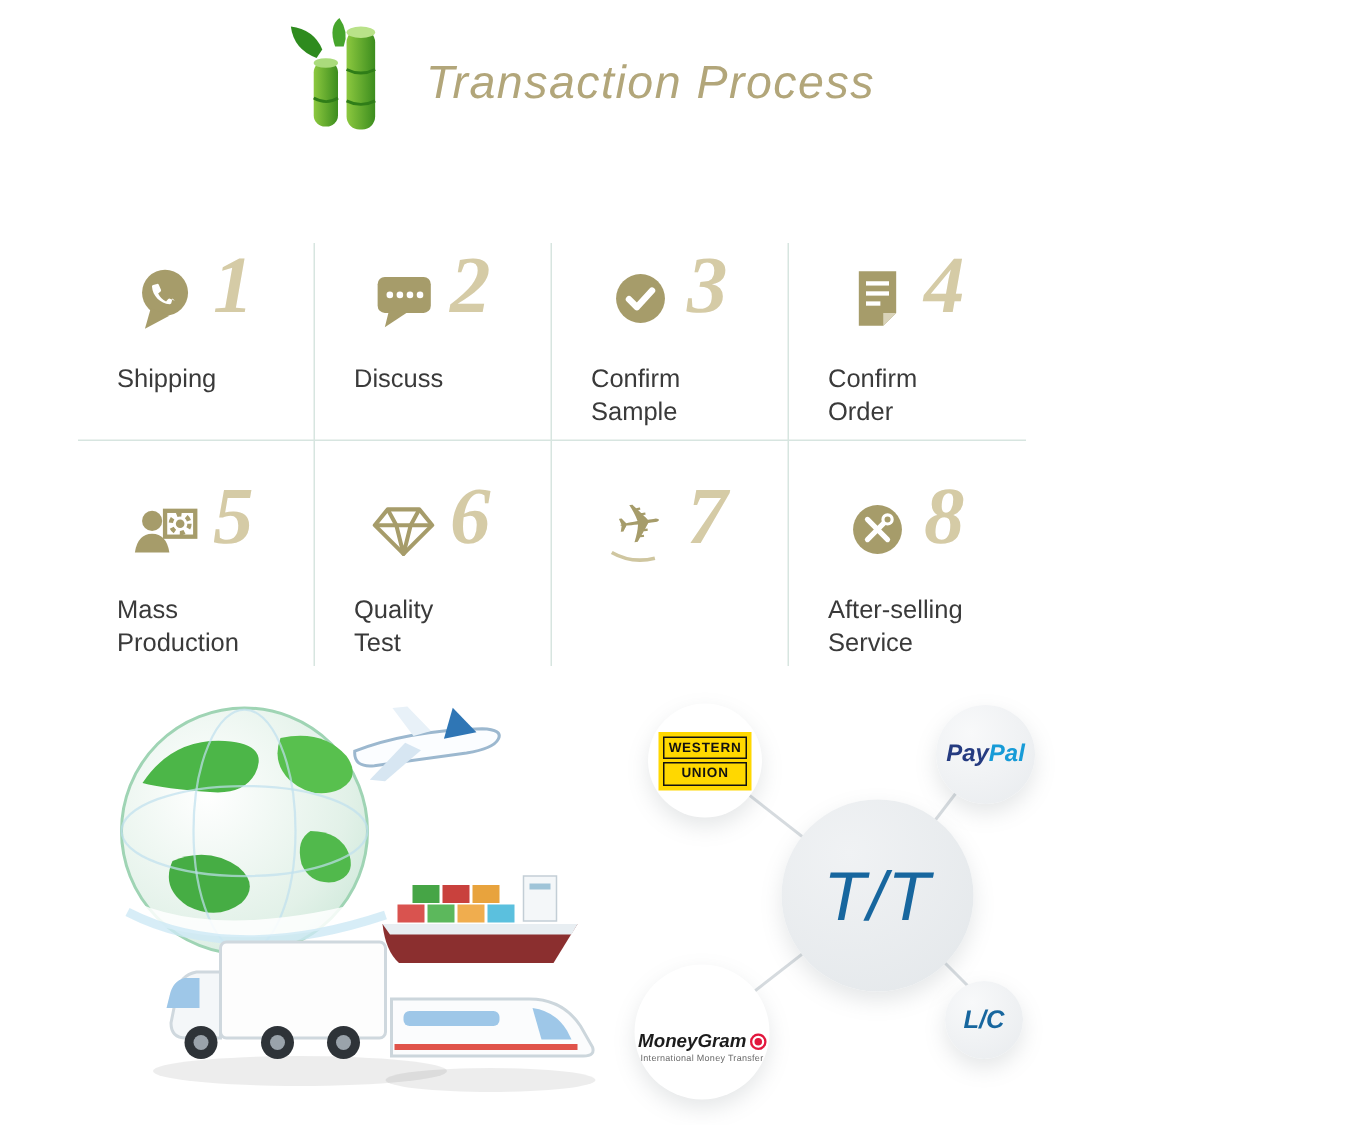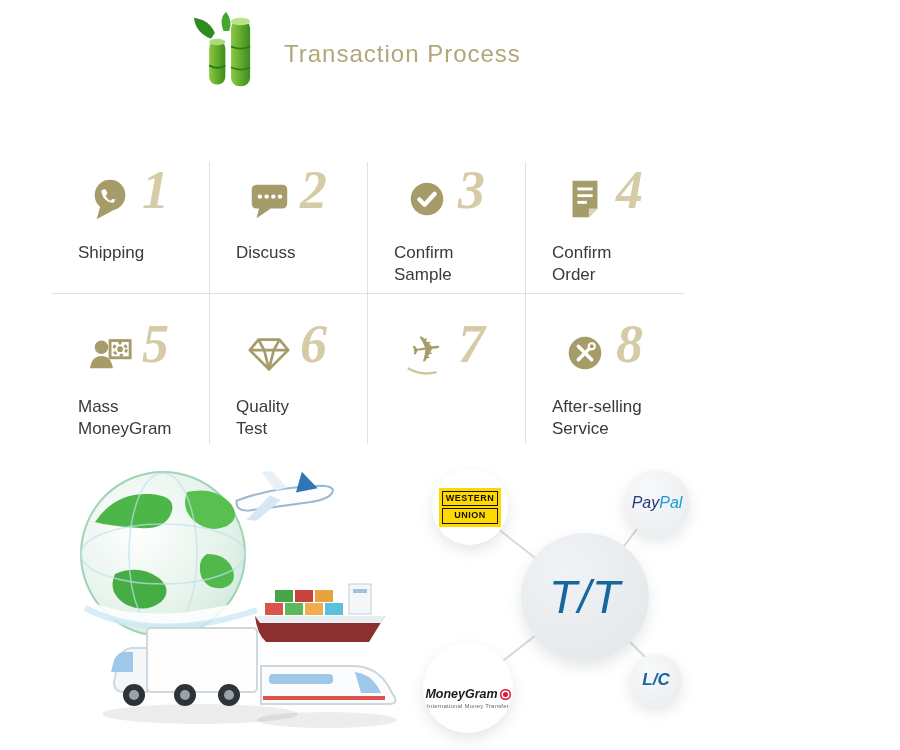--- a/index.html
+++ b/index.html
@@ -1,21 +1,21 @@
 <!DOCTYPE html>
 <html><head>
 <meta charset="utf-8">
 <style>
   * { margin:0; padding:0; box-sizing:border-box; }
   body { background:#fff; font-family:"Liberation Sans", sans-serif; }
   .page { position:relative; width:900px; height:750px; background:#fff; overflow:hidden; margin:0 auto; }
 
   
   .header { position:absolute; left:192px; top:12px; display:flex; align-items:center; gap:12px; }
-  .page-title { font-size:24px; font-weight:400; color:#b2a67a; letter-spacing:1px; }
+  .page-title { font-size:31px; font-weight:400; color:#b2a67a; letter-spacing:1px;font-style:italic; }
 
   
   .grid { position:absolute; left:52px; top:162px; width:632px;
           display:grid; grid-template-columns:repeat(4,158px); grid-template-rows:132px 150px; }
   .cell { padding:14px 0 0 26px; border-right:1px solid #d7e5e0; border-bottom:1px solid #d7e5e0; }
   .cell:nth-child(4n) { border-right:none; }
   .cell:nth-child(n+5) { border-bottom:none; padding-top:36px; }
   .icon-row { display:flex; align-items:flex-start; height:56px; }
   .icon { display:inline-block; width:46px; height:46px; margin-left:10px; }
   .num { font-family:"Liberation Serif", serif; font-style:italic; font-weight:bold;
@@ -32,21 +32,21 @@
           background:radial-gradient(circle at 35% 28%, #f8f9fa, #e8ebee);
           box-shadow:0 6px 14px rgba(110,120,130,.18); }
   .node-center { width:128px; height:128px; left:101px; top:71px;
                  background:radial-gradient(circle at 35% 28%, #f0f2f4, #e3e7ea); }
   .tt { font-size:46px; font-weight:normal; font-style:italic; color:#17669e; letter-spacing:1px; }
   .node-wu { width:76px; height:76px; left:12px; top:7px; background:#fff; }
   .wu-badge { background:#ffd800; padding:3px; display:flex; flex-direction:column; gap:2px; }
   .wu-line { display:block; border:1.5px solid #111; background:#ffd800; color:#111;
              font-size:9px; font-weight:bold; letter-spacing:.5px; padding:0 3px; line-height:1.5; text-align:center; }
   .node-pp { width:66px; height:66px; left:204px; top:8px; }
-  .pp { font-style:italic; font-weight:normal; font-size:16px; }
+  .pp { font-style:italic; font-weight:bold; font-size:16px; }
   .pp i { font-style:italic; }
   .pp-pay { color:#253b80; }
   .pp-pal { color:#179bd7; }
   .node-lc { width:52px; height:52px; left:210px; top:192px; }
   .lc { font-style:italic; font-weight:bold; font-size:17px; color:#17669e; }
   .node-mg { width:90px; height:90px; left:3px; top:181px; background:#fff; }
   .mg { display:flex; flex-direction:column; align-items:center; }
   .mg-row { display:flex; align-items:center; gap:2px;margin-top:20px; }
   .mg-name { font-style:italic; font-weight:bold; font-size:12.5px; color:#1c1c1c; }
   .mg-globe { width:11px; height:11px; border-radius:50%; background:#e2173d; display:inline-block;
@@ -152,21 +152,21 @@
             <rect x="23" y="11" width="21" height="18" fill="#fff" stroke="#a69c6a" stroke-width="3"></rect>
             <circle cx="33.5" cy="20" r="6.5" fill="none" stroke="#a69c6a" stroke-width="3" stroke-dasharray="3.4 3.6"></circle>
             <circle cx="33.5" cy="20" r="3" fill="#a69c6a"></circle>
             <circle cx="14" cy="18" r="7" fill="#a69c6a"></circle>
             <path d="M2 40 q2 -13 12 -13 q10 0 12 13 z" fill="#a69c6a"></path>
           </svg>
         </span>
         <span class="num">5</span>
       </div>
       <div class="label">Mass
-MoneyGram</div>
+Production</div>
     </div>
 
     <div class="cell">
       <div class="icon-row">
         <span class="icon">
           <svg viewBox="0 0 48 48" width="46" height="46">
             <g fill="none" stroke="#a69c6a" stroke-width="2.8" stroke-linejoin="round">
               <path d="M13 10 h22 l9 11 -20 20 -20 -20 z"></path>
               <path d="M4 21 h40"></path>
               <path d="M13 10 l6 11 5 20 5 -20 6 -11"></path>

